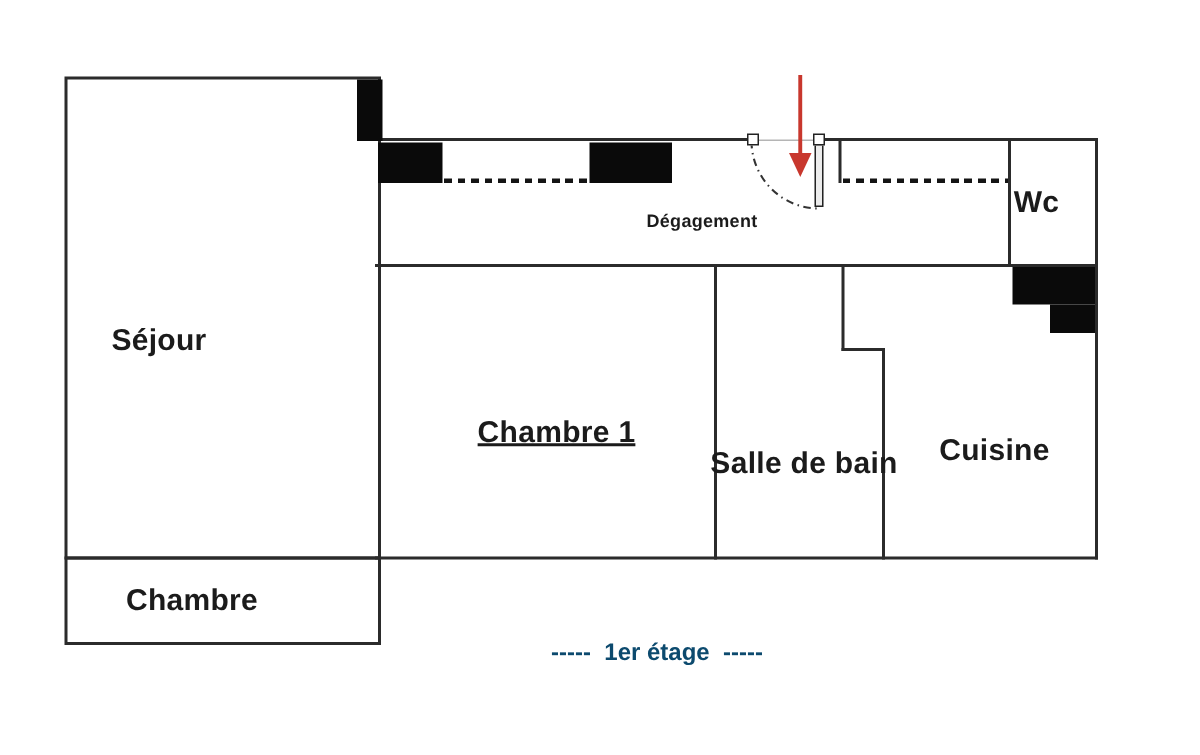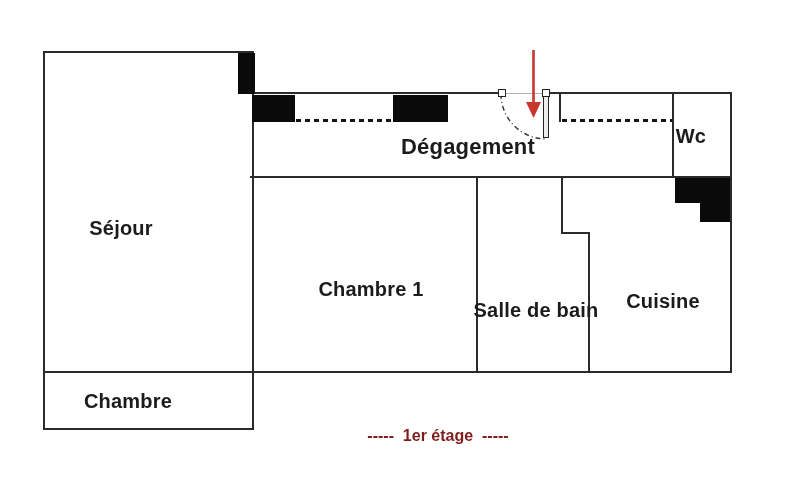--- a/index.html
+++ b/index.html
@@ -63,26 +63,26 @@
   .room-label {
     position: absolute;
     transform: translate(-50%, -50%);
     font-weight: 700;
     color: #1b1b1b;
     font-size: 20px;
     white-space: pre;
     z-index: 5;
     letter-spacing: 0.2px;
   }
-  .room-label.large { font-size: 22px; }
+  .room-label.large { font-size: 12px; }
   .caption {
     position: absolute;
     transform: translate(-50%, -50%);
     font-weight: 700;
-    color: #7f1d1d;
+    color: #0c4a6e;
     font-size: 16px;
     white-space: pre;
     z-index: 5;
   }
 </style>
 </head>
 <body>
 
 <div id="plan">
 
@@ -126,23 +126,23 @@
   <div class="door-leaf" style="left:543px; top:96px;"></div>
   <svg class="svg-abs" style="left:492px; top:90px;" width="62" height="62" viewBox="0 0 62 62">
     <path d="M 9 4 A 45 45 0 0 0 54 49" fill="none" stroke="#333333" stroke-width="1.4" stroke-dasharray="5 3 1 3"></path>
   </svg>
 
   <svg class="svg-abs" style="left:524px; top:46px;" width="20" height="76" viewBox="0 0 20 76">
     <line x1="9.5" y1="4" x2="9.5" y2="58" stroke="#c8372d" stroke-width="2.6"></line>
     <polygon points="2,56 17,56 9.5,72" fill="#c8372d"></polygon>
   </svg>
 
-  <div class="room-label" style="left:121px; top:228px;">Séjour</div>
+  <div class="room-label" style="left:106px; top:228px;">Séjour</div>
   <div class="room-label" style="left:128px; top:401px;">Chambre</div>
   <div class="room-label large" style="left:468px; top:147px;">Dégagement</div>
   <div class="room-label" style="left:691px; top:136px;">Wc</div>
-  <div class="room-label" style="left:371px; top:289px;">Chambre 1</div>
+  <div class="room-label" style="left:371px; top:289px;text-decoration:underline;">Chambre 1</div>
   <div class="room-label" style="left:536px; top:310px;">Salle de bain</div>
   <div class="room-label" style="left:663px; top:301px;">Cuisine</div>
 
   <div class="caption" style="left:438px; top:436px;">-----  1er étage  -----</div>
 
 </div>
 
 </body></html>

